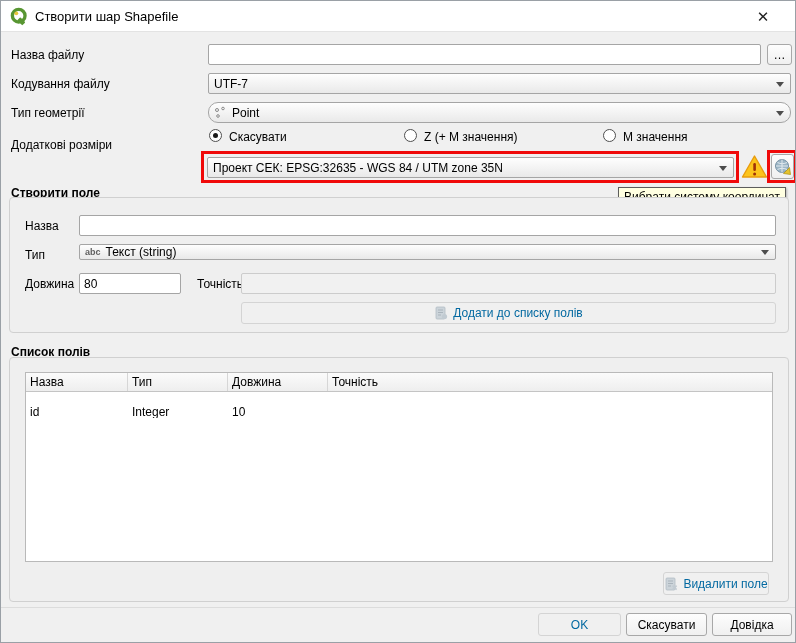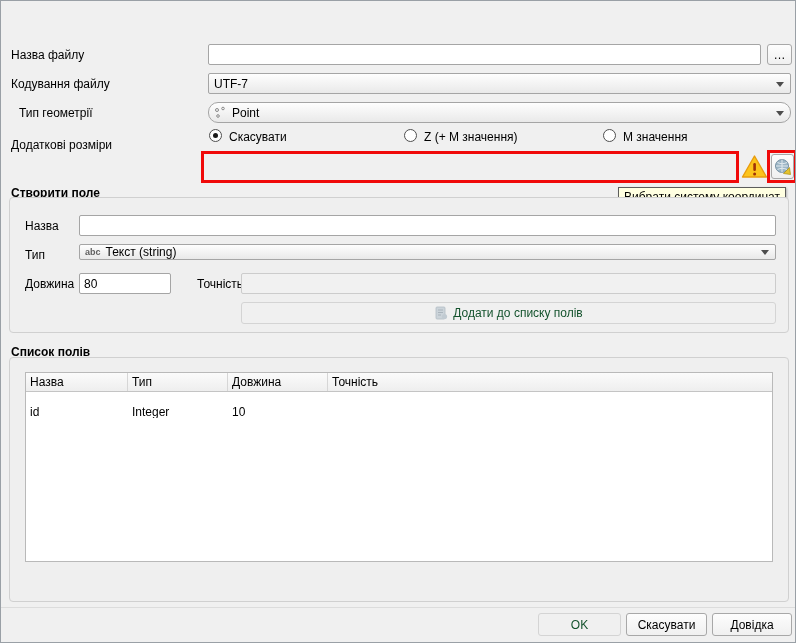--- a/index.html
+++ b/index.html
@@ -10,71 +10,84 @@
   .titlebar .apptitle { position:absolute; left:34px; top:8px; font-size:13px; }
   .close-btn { position:absolute; right:22px; top:6px; width:20px; height:20px; font-size:15px; line-height:20px; text-align:center; color:#222; cursor:default; }
   .qgis-logo { position:absolute; left:9px; top:6px; width:19px; height:19px; }
 
   .lbl { position:absolute; white-space:nowrap; }
   .txt { position:absolute; background:#ffffff; border:1px solid #a5a5a5; border-radius:2px; padding:0 4px; font-family:"Liberation Sans",sans-serif; font-size:12px; }
   .txt:disabled,.txt.disabled { background:#f1f1f1; border-color:#cccccc; }
   .combo { position:absolute; background:linear-gradient(#fefefe,#e9e9e9); border:1px solid #a5a5a5; border-radius:2px; display:flex; align-items:center; padding:0 18px 0 5px; }
   .combo .arrow { position:absolute; right:6px; top:50%; margin-top:-2px; width:0; height:0; border-left:4px solid transparent; border-right:4px solid transparent; border-top:5px solid #4d4d4d; }
   .btn { position:absolute; background:linear-gradient(#fdfdfd,#f0f0f0); border:1px solid #a8a8a8; border-radius:3px; text-align:center; font-size:12px; display:flex; align-items:center; justify-content:center; }
-  .btn.disabled { background:#f0f0f0; border-color:#d4d4d4; color:#14532d; }
+  .btn.disabled { background:#f0f0f0; border-color:#d4d4d4; color:#0369a1; }
   .radio { position:absolute; width:13px; height:13px; border:1px solid #4f4f4f; border-radius:50%; background:#fff; }
   .radio.checked::after { content:""; position:absolute; left:3px; top:3px; width:5px; height:5px; border-radius:50%; background:#1a1a1a; }
   .groupbox { position:absolute; border:1px solid #d0d0d0; border-radius:4px; background:#efefef; }
   .group-title { position:absolute; font-weight:bold; }
   .annot { position:absolute; border:3px solid #f00a0a; pointer-events:none; }
   .tooltip { position:absolute; background:#ffffe1; border:1px solid #5c5c5c; padding:2px 5px 3px 5px; font-size:12px; white-space:nowrap; box-shadow:1px 1px 2px rgba(0,0,0,.25); }
   .table { position:absolute; background:#fff; border:1px solid #b9b9b9; }
   .thead { display:flex; background:linear-gradient(#fbfbfb,#eeeeee); border-bottom:1px solid #c4c4c4; height:19px; }
   .th { padding:2px 4px; border-right:1px solid #d6d6d6; overflow:hidden; }
   .trow { display:flex; height:17px; }
   .td { padding:13px 4px; overflow:hidden; }
   .sep { position:absolute; left:0; width:100%; height:1px; background:#dcdcdc; }
   .icon-abc { font-weight:bold; font-size:9px; color:#606060; margin-right:5px; letter-spacing:0; }
   .mini-icon { margin-right:5px; display:inline-block; }
 </style>
 </head>
 <body>
 
 <div class="dialog">
 
+  <div class="titlebar">
+    <svg class="qgis-logo" viewBox="0 0 24 24">
+      <circle cx="11" cy="11" r="8" fill="none" stroke="#589632" stroke-width="4.2"></circle>
+      <rect x="13" y="13" width="9" height="5.5" rx="1" transform="rotate(45 13 13)" fill="#589632"></rect>
+      <circle cx="8" cy="8" r="2.4" fill="#e8c63c"></circle>
+    </svg>
+    <span class="apptitle">Створити шар Shapefile</span>
+    <div class="close-btn">✕</div>
+  </div>
 
   <span class="lbl" style="left:10px;top:47px;">Назва файлу</span>
   <input class="txt" style="left: 207px; top: 43px; width: 553px; height: 21px;" value="">
   <div class="btn" style="left:766px;top:43px;width:25px;height:21px;">…</div>
 
   <span class="lbl" style="left:10px;top:76px;">Кодування файлу</span>
   <div class="combo" style="left:207px;top:72px;width:583px;height:21px;">
     <span>UTF-7</span>
     <span class="arrow"></span>
   </div>
 
-  <span class="lbl" style="left:10px;top:105px;margin-left:8px;">Тип геометрії</span>
+  <span class="lbl" style="left:10px;top:105px;">Тип геометрії</span>
   <div class="combo" style="left:207px;top:101px;width:583px;height:21px;border-radius:10px;">
     <svg class="mini-icon" width="13" height="13" viewBox="0 0 13 13">
       <circle cx="3" cy="4" r="1.5" fill="none" stroke="#8a8a8a" stroke-width="1"></circle>
       <circle cx="9" cy="2.5" r="1.3" fill="none" stroke="#8a8a8a" stroke-width="1"></circle>
       <circle cx="4" cy="10" r="1.3" fill="none" stroke="#8a8a8a" stroke-width="1"></circle>
     </svg>
     <span>Point</span>
     <span class="arrow"></span>
   </div>
 
   <span class="lbl" style="left:10px;top:137px;">Додаткові розміри</span>
   <span class="radio checked" style="left:208px;top:128px;"></span>
   <span class="lbl" style="left:228px;top:129px;">Скасувати</span>
   <span class="radio" style="left:403px;top:128px;"></span>
   <span class="lbl" style="left:423px;top:129px;">Z (+ M значення)</span>
   <span class="radio" style="left:602px;top:128px;"></span>
   <span class="lbl" style="left:622px;top:129px;">M значення</span>
 
+  <div class="combo" style="left:206px;top:156px;width:527px;height:21px;">
+    <span>Проект СЕК: EPSG:32635 - WGS 84 / UTM zone 35N</span>
+    <span class="arrow"></span>
+  </div>
   <div class="annot" style="left:200px;top:150px;width:538px;height:32px;"></div>
   <svg style="position:absolute;left:740px;top:153px;" width="27" height="25" viewBox="0 0 27 25">
     <path d="M13.5 2 L25.5 23 L1.5 23 Z" fill="#fcc41b" stroke="#e89c0e" stroke-width="1.4" stroke-linejoin="round"></path>
     <rect x="12.3" y="9" width="2.6" height="8" rx="1.2" fill="#a03208"></rect>
     <circle cx="13.6" cy="20" r="1.5" fill="#a03208"></circle>
   </svg>
   <div class="btn" style="left:770px;top:153px;width:23px;height:25px;">
     <svg width="17" height="17" viewBox="0 0 17 17">
       <circle cx="8" cy="8" r="6.5" fill="#9db6c6" stroke="#5f7d93" stroke-width="0.8"></circle>
       <path d="M2 8 h12 M8 1.5 v13 M3.5 4.5 c3 1.6 6.5 1.6 9.5 0 M3.5 11.5 c3 -1.6 6.5 -1.6 9.5 0" stroke="#e8eef2" stroke-width="0.9" fill="none"></path>
@@ -92,21 +105,21 @@
   <input class="txt" style="left: 78px; top: 214px; width: 697px; height: 21px;" value="">
 
   <span class="lbl" style="left:24px;top:247px;">Тип</span>
   <div class="combo" style="left:78px;top:243px;width:697px;height:16px;">
     <span class="icon-abc">abc</span>
     <span>Текст (string)</span>
     <span class="arrow"></span>
   </div>
 
   <span class="lbl" style="left:24px;top:276px;">Довжина</span>
-  <input class="txt" style="left: 78px; top: 272px; width: 92px; height: 21px;" value="80">
+  <input class="txt" style="left: 78px; top: 272px; width: 102px; height: 21px;" value="80">
   <span class="lbl" style="left:196px;top:276px;">Точність</span>
   <input class="txt disabled" style="left: 240px; top: 272px; width: 535px; height: 21px;" disabled="" value="">
 
   <div class="btn disabled" style="left:240px;top:301px;width:535px;height:22px;">
     <svg class="mini-icon" width="14" height="14" viewBox="0 0 14 14">
       <rect x="2" y="1" width="9" height="12" rx="1" fill="#ccd4da" stroke="#b3bcc4" stroke-width="0.8"></rect>
       <path d="M4 4 h5 M4 6.5 h5 M4 9 h3" stroke="#aab4bc" stroke-width="1"></path>
       <circle cx="10.5" cy="10.5" r="2.6" fill="#c2cbd2"></circle>
     </svg>
     <span>Додати до списку полів</span>
@@ -123,19 +136,27 @@
       <div class="th" style="flex:1;border-right:none;">Точність</div>
     </div>
     <div class="trow">
       <div class="td" style="width:102px;">id</div>
       <div class="td" style="width:100px;">Integer</div>
       <div class="td" style="width:100px;">10</div>
       <div class="td" style="flex:1;"></div>
     </div>
   </div>
 
+  <div class="btn disabled" style="left:662px;top:571px;width:106px;height:23px;">
+    <svg class="mini-icon" width="14" height="14" viewBox="0 0 14 14">
+      <rect x="2" y="1" width="9" height="12" rx="1" fill="#ccd4da" stroke="#b3bcc4" stroke-width="0.8"></rect>
+      <path d="M4 4 h5 M4 6.5 h5 M4 9 h3" stroke="#aab4bc" stroke-width="1"></path>
+      <path d="M8.6 8.6 l4 4 M12.6 8.6 l-4 4" stroke="#c2cbd2" stroke-width="1.6"></path>
+    </svg>
+    <span>Видалити поле</span>
+  </div>
 
   <div class="sep" style="top:606px;"></div>
   <div class="btn disabled" style="left:537px;top:612px;width:83px;height:23px;">OK</div>
   <div class="btn" style="left:625px;top:612px;width:81px;height:23px;">Скасувати</div>
   <div class="btn" style="left:711px;top:612px;width:80px;height:23px;">Довідка</div>
 
 </div>
 
 </body></html>

